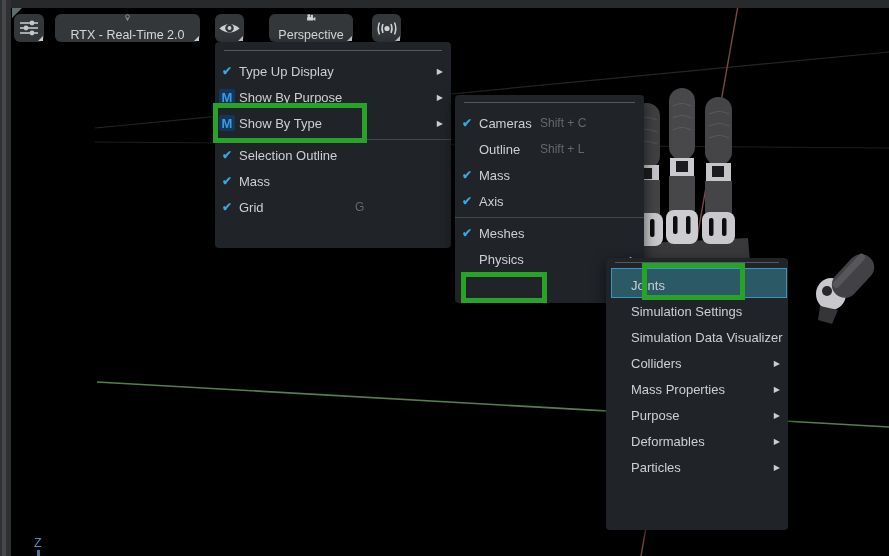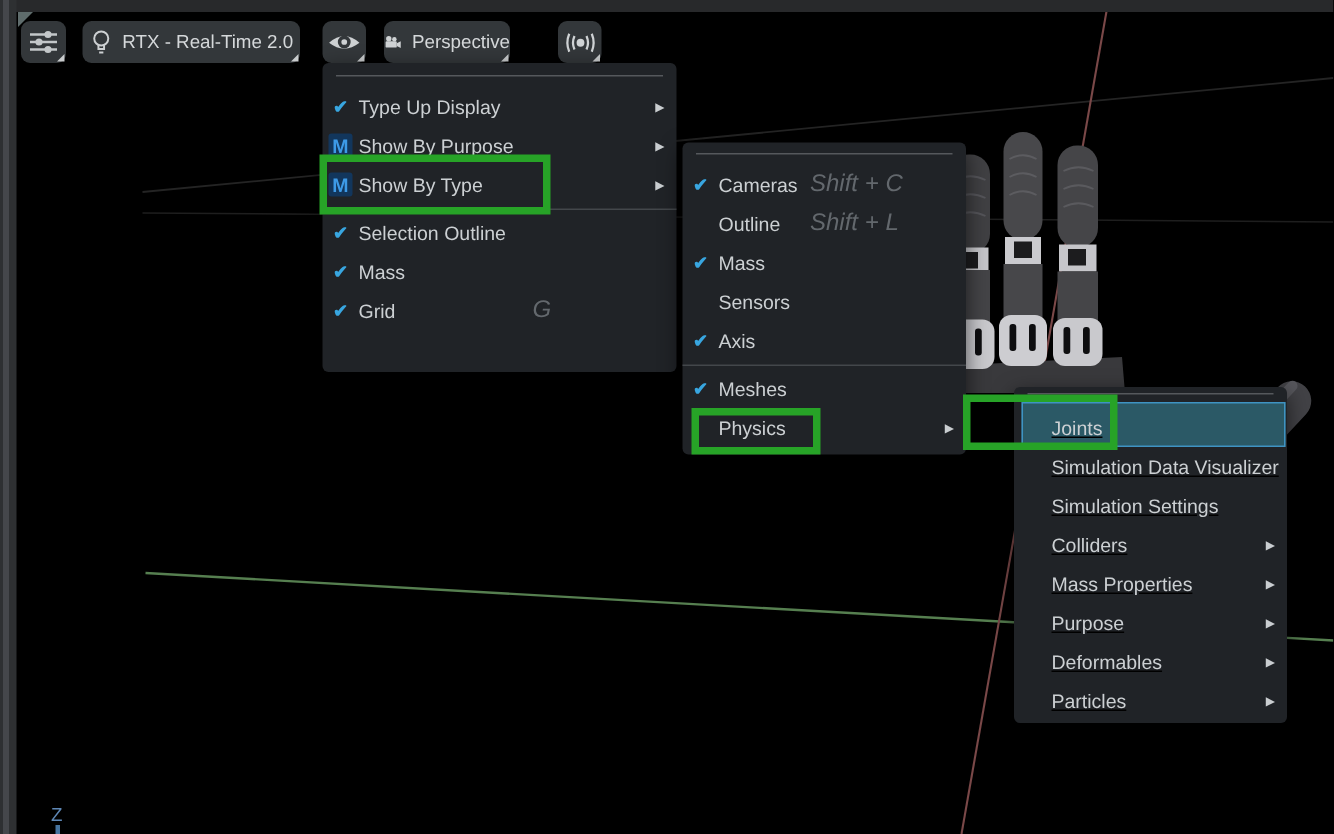--- a/index.html
+++ b/index.html
@@ -28,33 +28,33 @@
   .menu-items { margin-top:7px; }
   .menu1 .drag-handle { margin-top:8px; }
   .menu3 .drag-handle { margin-top:4px; }
   .menu3 .menu-items { margin-top:9px; }
   .menu-item { height:26px; display:flex; align-items:center; position:relative;
     color:#ccd0d3; font-size:13px; }
   .mi-ico { width:24px; display:flex; align-items:center; justify-content:center; flex:none; }
   .check { color:#38a6e0; font-size:12px; font-weight:bold; }
   .m-badge { width:16px; height:16px; background:#12365c; color:#3d9ae7; font-weight:bold;
     font-size:13px; border-radius:2px; display:flex; align-items:center; justify-content:center; }
-  .mi-shortcut { position:absolute; color:#63686d; font-size:16px;font-style:italic; }
+  .mi-shortcut { position:absolute; color:#63686d; font-size:12px; }
   .menu1 .mi-shortcut { left:140px; }
   .menu2 .mi-shortcut { left:85px; }
   .mi-arrow { position:absolute; right:8px; font-size:8px; color:#c9cdd0; }
   .menu-sep { height:1px; background:#43474b; margin:3px 0 2px 0; }
   .hl-bg { position:absolute; left:5px; right:1px; top:-4px; bottom:0;
     background:#2b5966; border:1px solid #3f93c2; }
   .hl-label { position:relative; }
   .menu3 .menu-item { padding-left:25px; }
 
   .menu1 { left:215px; top:42px; width:236px; height:206px; }
   .menu2 { left:455px; top:95px; width:189px; height:208px; }
-  .menu3 { left:676px; top:258px; width:182px; height:224px;text-decoration:underline; }
+  .menu3 { left:606px; top:258px; width:182px; height:272px; }
 
   
   .annot { position:absolute; border:5px solid #27a327; z-index:6; }
   .annot1 { left:213px; top:103px; width:154px; height:40px; }
   .annot2 { left:461px; top:272px; width:86px; height:31px; }
   .annot3 { left:642px; top:263px; width:103px; height:37px; }
 
   
   .z-label { position:absolute; left:34px; top:536px; color:#5e87b5; font-size:12.5px; z-index:2; }
   .z-line { position:absolute; left:37px; top:550px; width:2.5px; height:6px; background:#46749f; z-index:2; }
@@ -131,38 +131,38 @@
         <line x1="2" y1="14" x2="20" y2="14"></line>
     </g>
     <g fill="#c3c7c9">
       <circle cx="14" cy="4" r="2.4"></circle>
         <circle cx="8" cy="9" r="2.4"></circle>
         <circle cx="14" cy="14" r="2.4"></circle>
     </g>
   </svg>
 </div>
 
-<div class="btn" style="left:55px; width:145px;">
+<div class="btn" style="left:55px; width:145px;flex-direction:column;">
   <svg width="15" height="18" viewBox="0 0 16 19" fill="none" stroke="#cdd0d2" stroke-width="1.4">
     <circle cx="8" cy="7" r="5"></circle>
     <path d="M6 11.5 L6 14.5 L10 14.5 L10 11.5"></path>
     <line x1="6.5" y1="17" x2="9.5" y2="17"></line>
   </svg>
   <span class="btn-label">RTX - Real-Time 2.0</span>
 </div>
 
 <div class="btn" style="left:215px; width:29px;">
   <svg width="23" height="18" viewBox="0 0 20 16">
     <path d="M1 8.5 Q10 0.5 19 8.5 Q10 15.5 1 8.5 Z" fill="#cdd0d2"></path>
     <circle cx="10" cy="8" r="3.8" fill="#33373a"></circle>
     <circle cx="10" cy="8" r="1.7" fill="#cdd0d2"></circle>
   </svg>
 </div>
 
-<div class="btn" style="left:256px; width:84px;">
+<div class="btn" style="left:269px; width:84px;flex-direction:column;">
   <svg width="20" height="16" viewBox="0 0 22 16" fill="#cfd2d4">
     <circle cx="6" cy="4" r="3.4"></circle>
     <circle cx="13" cy="4.6" r="2.8"></circle>
     <rect x="2" y="7" width="14" height="8" rx="1.5"></rect>
     <path d="M16 9.5 L21 7 L21 15.5 L16 13 Z"></path>
   </svg>
   <span class="btn-label">Perspective</span>
 </div>
 
 <div class="btn" style="left:372px; width:29px;">
@@ -225,24 +225,20 @@
     <div class="menu-item">
       <span class="mi-ico"></span>
       <span>Outline</span>
       <span class="mi-shortcut">Shift + L</span>
     </div>
     <div class="menu-item">
       <span class="mi-ico check">✔</span>
       <span>Mass</span>
     </div>
     <div class="menu-item">
-      <span class="mi-ico"></span>
-      <span>Sensors</span>
-    </div>
-    <div class="menu-item">
       <span class="mi-ico check">✔</span>
       <span>Axis</span>
     </div>
     <div class="menu-sep"></div>
     <div class="menu-item">
       <span class="mi-ico check">✔</span>
       <span>Meshes</span>
     </div>
     <div class="menu-item">
       <span class="mi-ico"></span>
@@ -253,24 +249,24 @@
 </div>
 
 <div class="menu menu3">
   <div class="drag-handle"></div>
   <div class="menu-items">
     <div class="menu-item">
       <span class="hl-bg"></span>
       <span class="hl-label">Joints</span>
     </div>
     <div class="menu-item">
+      <span>Simulation Settings</span>
+    </div>
+    <div class="menu-item">
       <span>Simulation Data Visualizer</span>
-    </div>
-    <div class="menu-item">
-      <span>Simulation Settings</span>
     </div>
     <div class="menu-item">
       <span>Colliders</span>
       <span class="mi-arrow">▶</span>
     </div>
     <div class="menu-item">
       <span>Mass Properties</span>
       <span class="mi-arrow">▶</span>
     </div>
     <div class="menu-item">

